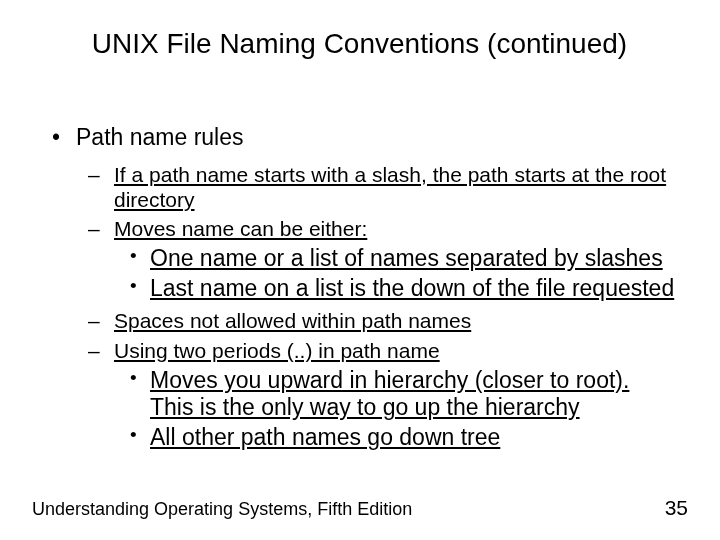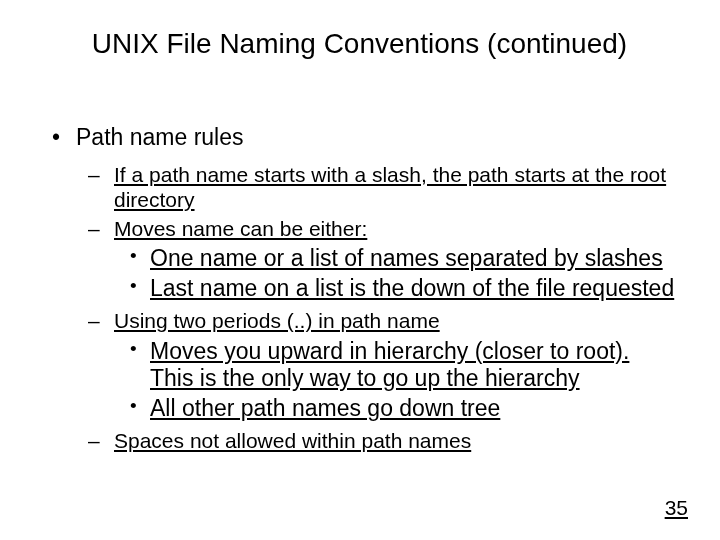--- a/index.html
+++ b/index.html
@@ -97,21 +97,20 @@
     position: absolute;
     left: 32px;
     bottom: 20px;
     font-size: 18px;
   }
   .footer-right {
     position: absolute;
     right: 32px;
     bottom: 20px;
     font-size: 21px;
-    text-decoration: underline;
   }
 </style>
 </head>
 <body>
 
 <div class="slide">
 
   <div class="title">UNIX File Naming Conventions (continued)</div>
 
   <div class="body">
@@ -127,33 +126,34 @@
             <ul class="l3">
               <li>
                 <span>One name or a list of names separated by slashes</span>
               </li>
               <li>
                 <span>Last name on a list is the down of the file requested</span>
               </li>
             </ul>
           </li>
           <li>
+            <span>Spaces not allowed within path names</span>
+          </li>
+          <li>
             <span>Using two periods (..) in path name</span>
             <ul class="l3">
               <li>
                 <span>Moves you upward in hierarchy (closer to root). This is the only way to go up the hierarchy</span>
               </li>
               <li>
                 <span>All other path names go down tree</span>
               </li>
             </ul>
           </li>
-          <li>
-            <span>Spaces not allowed within path names</span>
-          </li>
         </ul>
       </li>
     </ul>
   </div>
 
+  <div class="footer-left">Understanding Operating Systems, Fifth Edition</div>
   <div class="footer-right">35</div>
 
 </div>
 
 </body></html>

